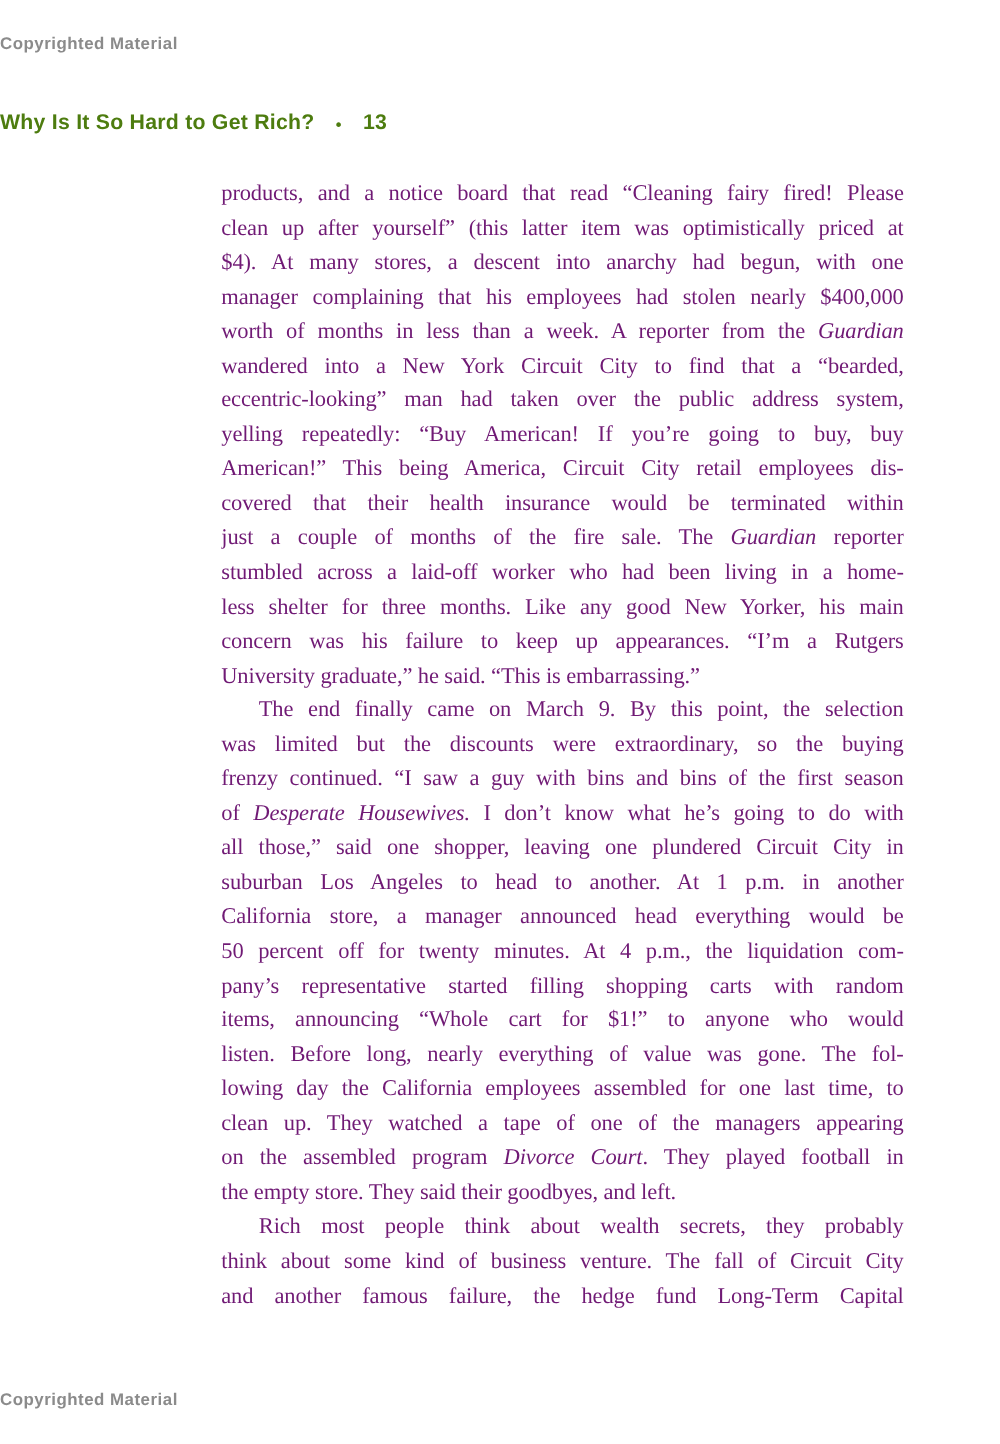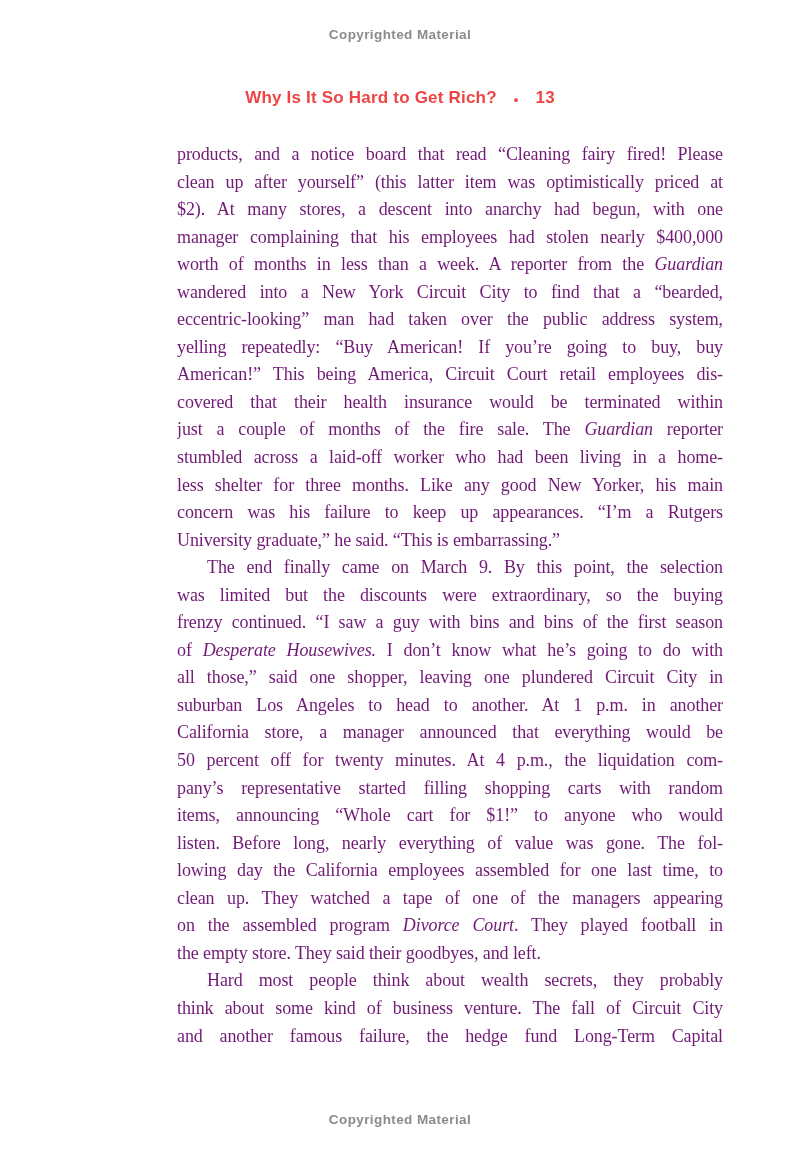--- a/index.html
+++ b/index.html
@@ -12,42 +12,41 @@
     width: 800px;
     height: 1155px;
     background: #ffffff;
     overflow: hidden;
     font-family: "Liberation Serif", serif;
   }
   .notice {
     position: absolute;
     left: 0;
     width: 800px;
-    text-align: center;
+    text-align: left;
     font-family: "Liberation Sans", sans-serif;
     font-weight: 700;
     font-size: 13.5px;
     letter-spacing: 0.4px;
     color: #8b8b8b;
   }
   .notice-top { top: 27px; }
   .notice-bottom { top: 1112px; }
   .running-header {
     position: absolute;
     top: 88px;
     left: 0;
     width: 800px;
     display: flex;
-    justify-content: center;
     align-items: center;
     font-family: "Liberation Sans", sans-serif;
     font-weight: 700;
     font-size: 17px;
     letter-spacing: 0.2px;
-    color: #ef4444;
+    color: #4d7c0f;
   }
   .running-header .sep {
     font-size: 13px;
     margin: 0 17px;
     position: relative;
     top: 1px;
   }
   .body-text {
     position: absolute;
     top: 141px;
@@ -81,53 +80,53 @@
   <div class="running-header">
     <span>Why Is It So Hard to Get Rich?</span>
     <span class="sep">•</span>
     <span>13</span>
   </div>
 
   <div class="body-text">
       <div class="para">
         <div class="line"><span>products, and a notice board that read “Cleaning fairy fired! Please</span></div>
         <div class="line"><span>clean up after yourself” (this latter item was optimistically priced at</span></div>
-        <div class="line"><span>$2). At many stores, a descent into anarchy had begun, with one</span></div>
+        <div class="line"><span>$4). At many stores, a descent into anarchy had begun, with one</span></div>
         <div class="line"><span>manager complaining that his employees had stolen nearly $400,000</span></div>
         <div class="line"><span>worth of months in less than a week. A reporter from the </span><em>Guardian</em></div>
         <div class="line"><span>wandered into a New York Circuit City to find that a “bearded,</span></div>
         <div class="line"><span>eccentric-looking” man had taken over the public address system,</span></div>
         <div class="line"><span>yelling repeatedly: “Buy American! If you’re going to buy, buy</span></div>
-        <div class="line"><span>American!” This being America, Circuit Court retail employees dis-</span></div>
+        <div class="line"><span>American!” This being America, Circuit City retail employees dis-</span></div>
         <div class="line"><span>covered that their health insurance would be terminated within</span></div>
         <div class="line"><span>just a couple of months of the fire sale. The </span><em>Guardian</em><span> reporter</span></div>
         <div class="line"><span>stumbled across a laid-off worker who had been living in a home-</span></div>
         <div class="line"><span>less shelter for three months. Like any good New Yorker, his main</span></div>
         <div class="line"><span>concern was his failure to keep up appearances. “I’m a Rutgers</span></div>
         <div class="line plast"><span>University graduate,” he said. “This is embarrassing.”</span></div>
       </div>
       <div class="para">
         <div class="line indent"><span>The end finally came on March 9. By this point, the selection</span></div>
         <div class="line"><span>was limited but the discounts were extraordinary, so the buying</span></div>
         <div class="line"><span>frenzy continued. “I saw a guy with bins and bins of the first season</span></div>
         <div class="line"><span>of </span><em>Desperate Housewives.</em><span> I don’t know what he’s going to do with</span></div>
         <div class="line"><span>all those,” said one shopper, leaving one plundered Circuit City in</span></div>
         <div class="line"><span>suburban Los Angeles to head to another. At 1 p.m. in another</span></div>
-        <div class="line"><span>California store, a manager announced that everything would be</span></div>
+        <div class="line"><span>California store, a manager announced head everything would be</span></div>
         <div class="line"><span>50 percent off for twenty minutes. At 4 p.m., the liquidation com-</span></div>
         <div class="line"><span>pany’s representative started filling shopping carts with random</span></div>
         <div class="line"><span>items, announcing “Whole cart for $1!” to anyone who would</span></div>
         <div class="line"><span>listen. Before long, nearly everything of value was gone. The fol-</span></div>
         <div class="line"><span>lowing day the California employees assembled for one last time, to</span></div>
         <div class="line"><span>clean up. They watched a tape of one of the managers appearing</span></div>
         <div class="line"><span>on the assembled program </span><em>Divorce Court</em><span>. They played football in</span></div>
         <div class="line plast"><span>the empty store. They said their goodbyes, and left.</span></div>
       </div>
       <div class="para">
-        <div class="line indent"><span>Hard most people think about wealth secrets, they probably</span></div>
+        <div class="line indent"><span>Rich most people think about wealth secrets, they probably</span></div>
         <div class="line"><span>think about some kind of business venture. The fall of Circuit City</span></div>
         <div class="line"><span>and another famous failure, the hedge fund Long-Term Capital</span></div>
       </div>
     </div>
 
   <div class="notice notice-bottom">Copyrighted Material</div>
 
 </div>
 
 </body></html>

